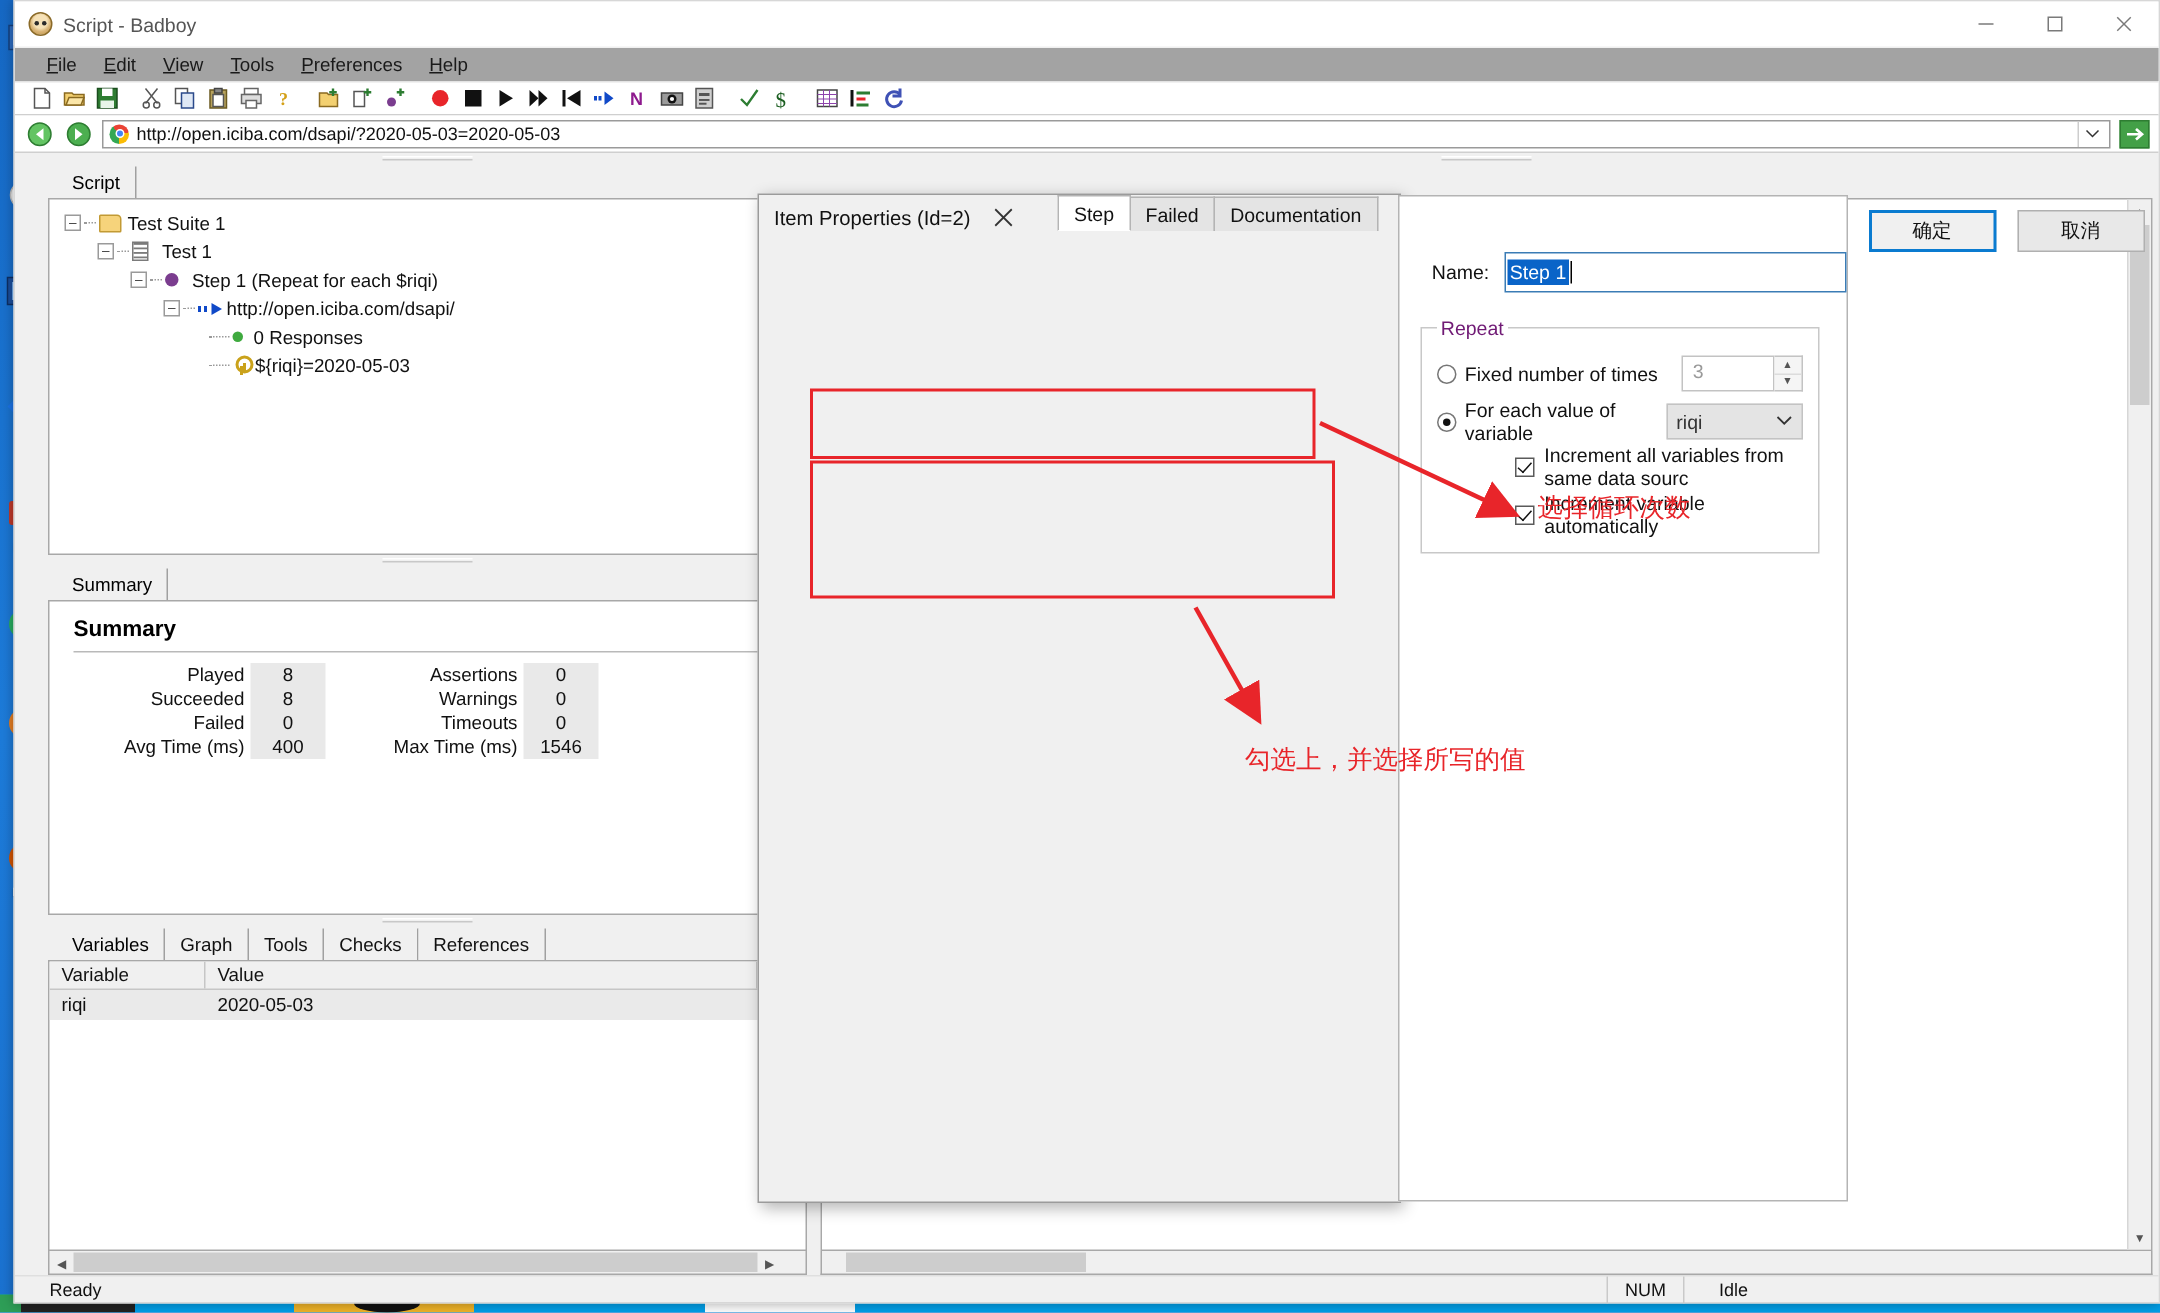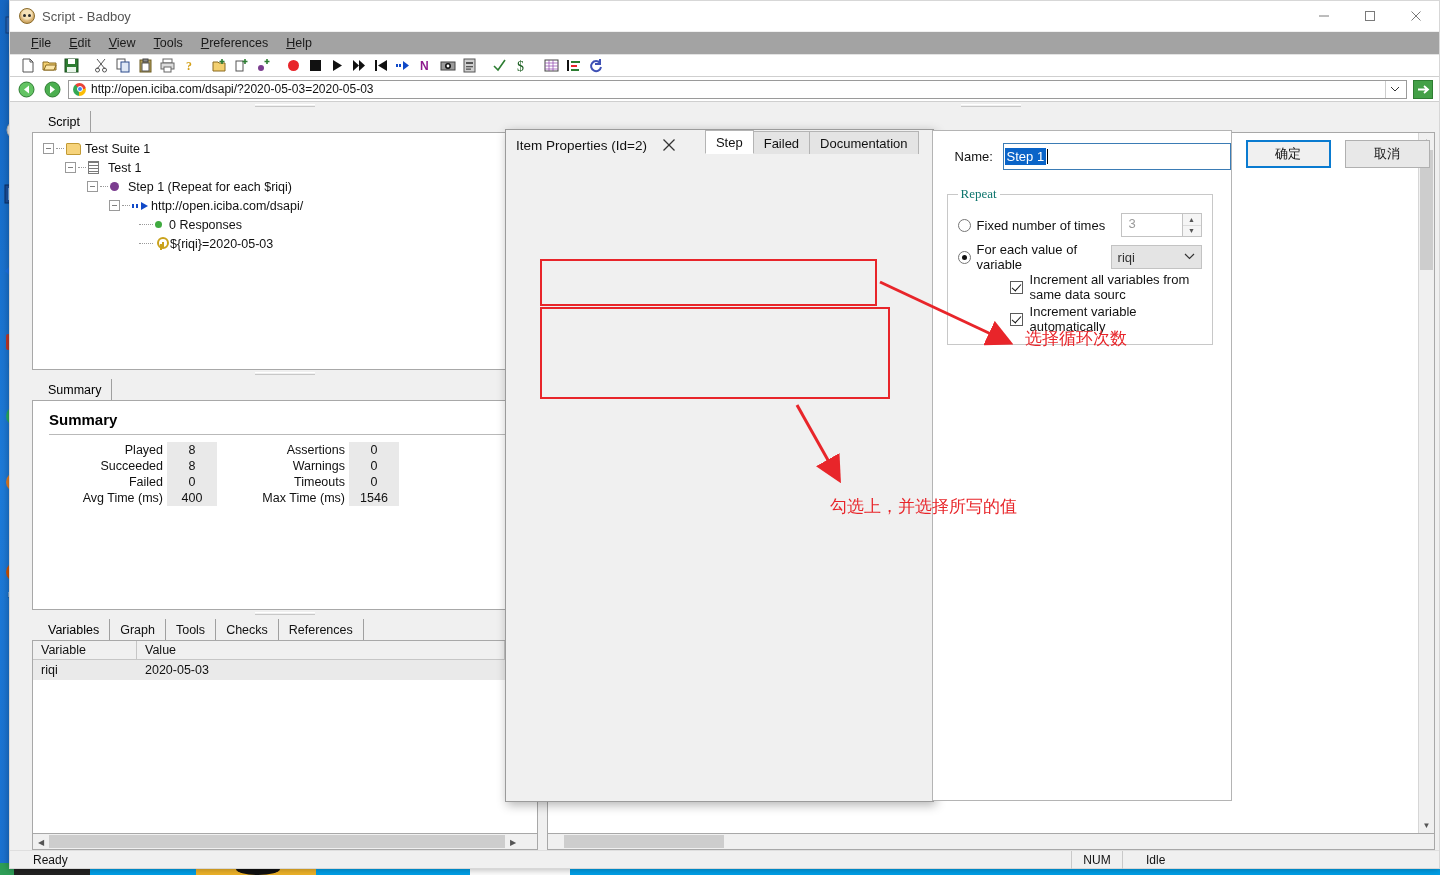--- a/index.html
+++ b/index.html
@@ -203,32 +203,32 @@
   #dlg-title { height:30px; display:flex; align-items:center; padding-left:10px;
      font-size:13.5px; color:#111; background:#f0f0f0; flex:none; }
   #dlg-close { margin-left:auto; width:44px; height:30px; display:flex;
      align-items:center; justify-content:center; color:#333; }
   #dlg-tabs { height:24px; display:flex; align-items:flex-end; padding-left:14px; flex:none; }
   .dtab { height:23px; padding:0 10px; font-size:13px; display:flex; align-items:center;
      color:#111; background:#e4e4e4; border:1px solid #b4b4b4; border-bottom:0; margin-right:-1px; }
   .dtab.active { background:#fff; height:24px; border-bottom:1px solid #fff; position:relative; z-index:2;}
   #dlg-page { flex:1; background:#fff; border:1px solid #b4b4b4; margin:0 14px;
      position:relative; min-height:0; }
-  #namerow { display:flex; align-items:center; padding:12px 0 0 22px;border-radius:14px; }
+  #namerow { display:flex; align-items:center; padding:37px 0 0 22px;border-radius:14px; }
   #namelabel { font-size:13px; color:#111; width:48px; }
   #nameinput { width:228px; height:27px; border:1px solid #3b7cb5; background:#fff;
      display:flex; align-items:center; padding:0 1px; }
   #nameval { background:#0a64c8; color:#fff; font-size:13px; padding:1px 2px; }
   .caret { width:1px; height:15px; background:#000; margin-left:1px; }
 
   fieldset.repeat {
     margin:16px 18px 0 14px; border:1px solid #c8c8c8; padding:8px 10px 12px 10px;
     position:relative;
   }
-  fieldset.repeat legend { font-size:13px; color:#0f766e; padding:0 3px;font-family:Liberation Serif, serif; }
+  fieldset.repeat legend { font-size:13px; color:#701a75; padding:0 3px; }
   .radiorow { display:flex; align-items:center; height:30px; font-size:13px; color:#111; }
   .radio { width:13px;height:13px;border-radius:50%;border:1px solid #767676;background:#fff;
      margin-right:6px; position:relative; flex:none;}
   .radio.on:after{content:"";position:absolute;inset:3px;border-radius:50%;background:#111;}
   .spin { margin-left:auto; display:flex; align-items:stretch; }
   #spinbox { width:62px; height:24px; border:1px solid #c3c3c3; background:#fff;
      font-size:13px; color:#9a9a9a; padding:2px 0 0 7px; }
   #spinbtns { width:19px; height:24px; border:1px solid #c3c3c3; border-left:0; background:#f5f5f5;
      display:flex; flex-direction:column; }
   #spinbtns span { flex:1; display:flex; align-items:center; justify-content:center;

